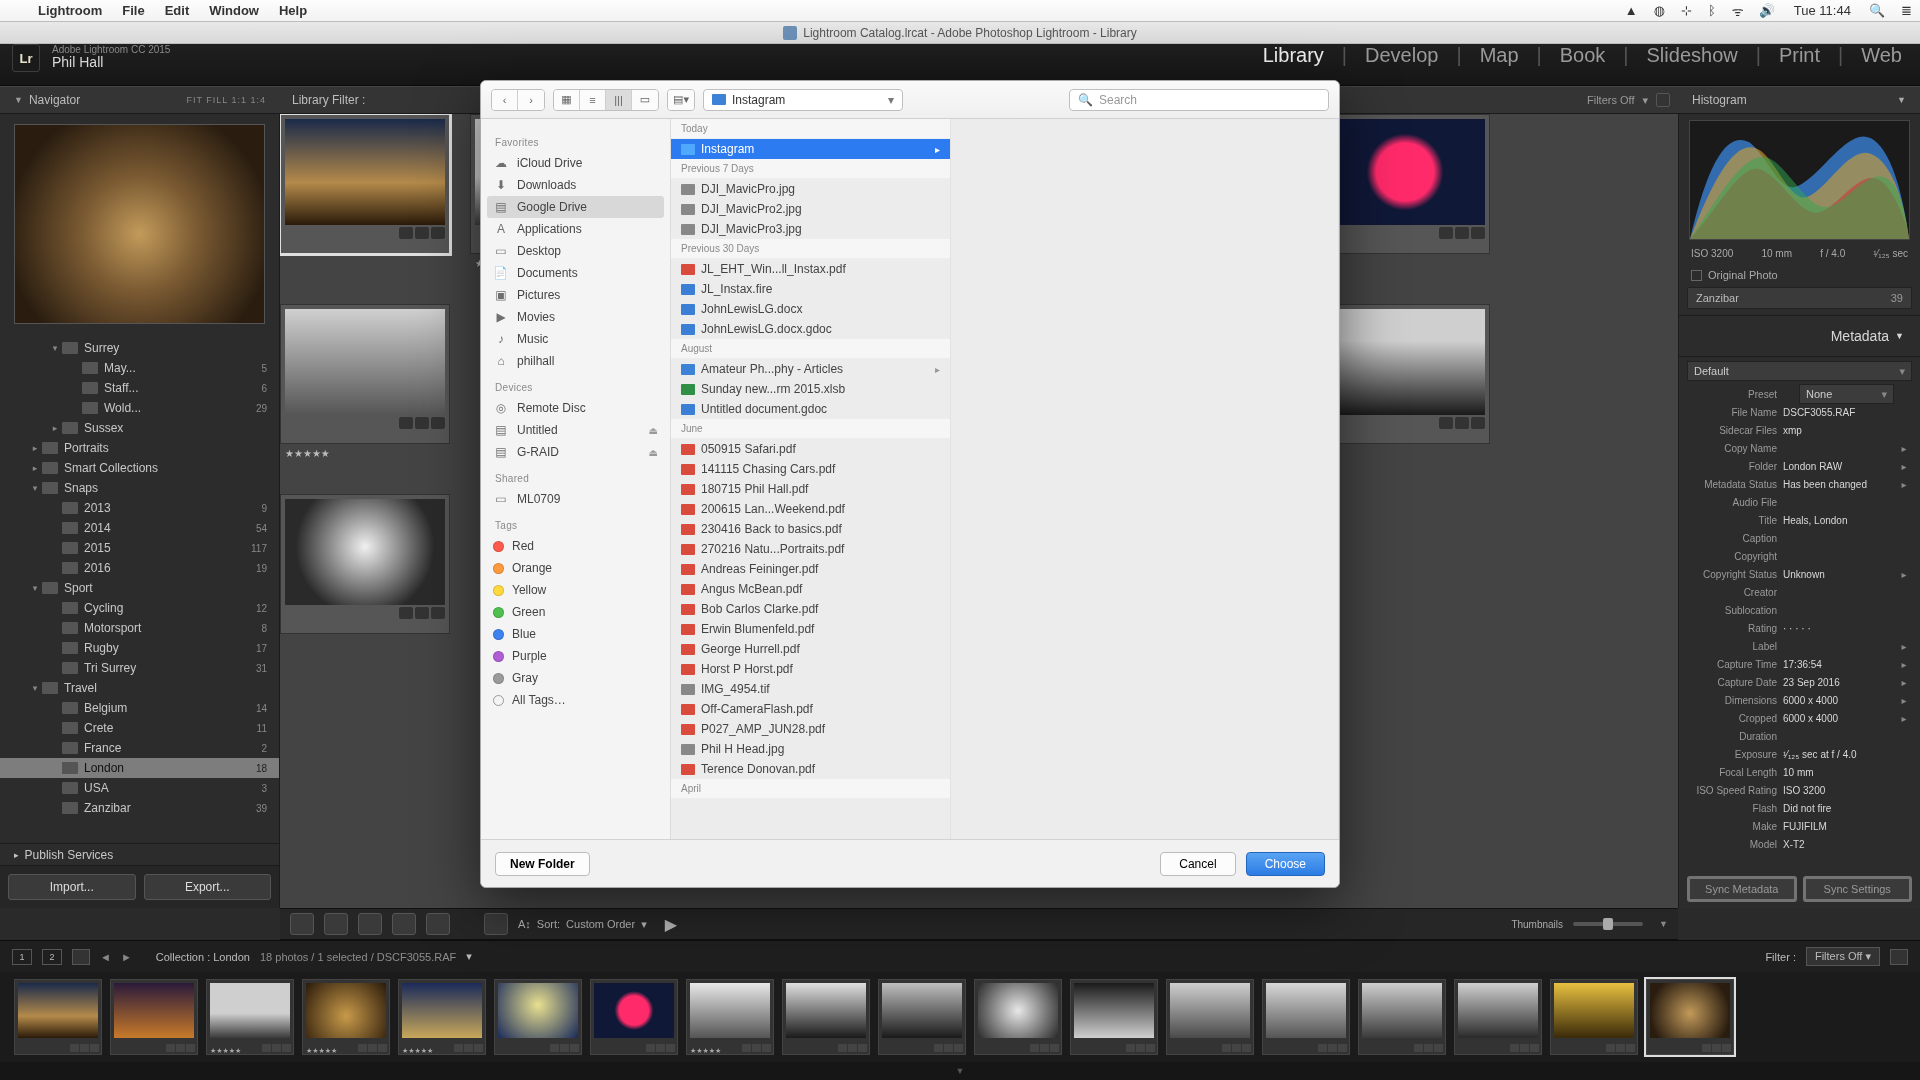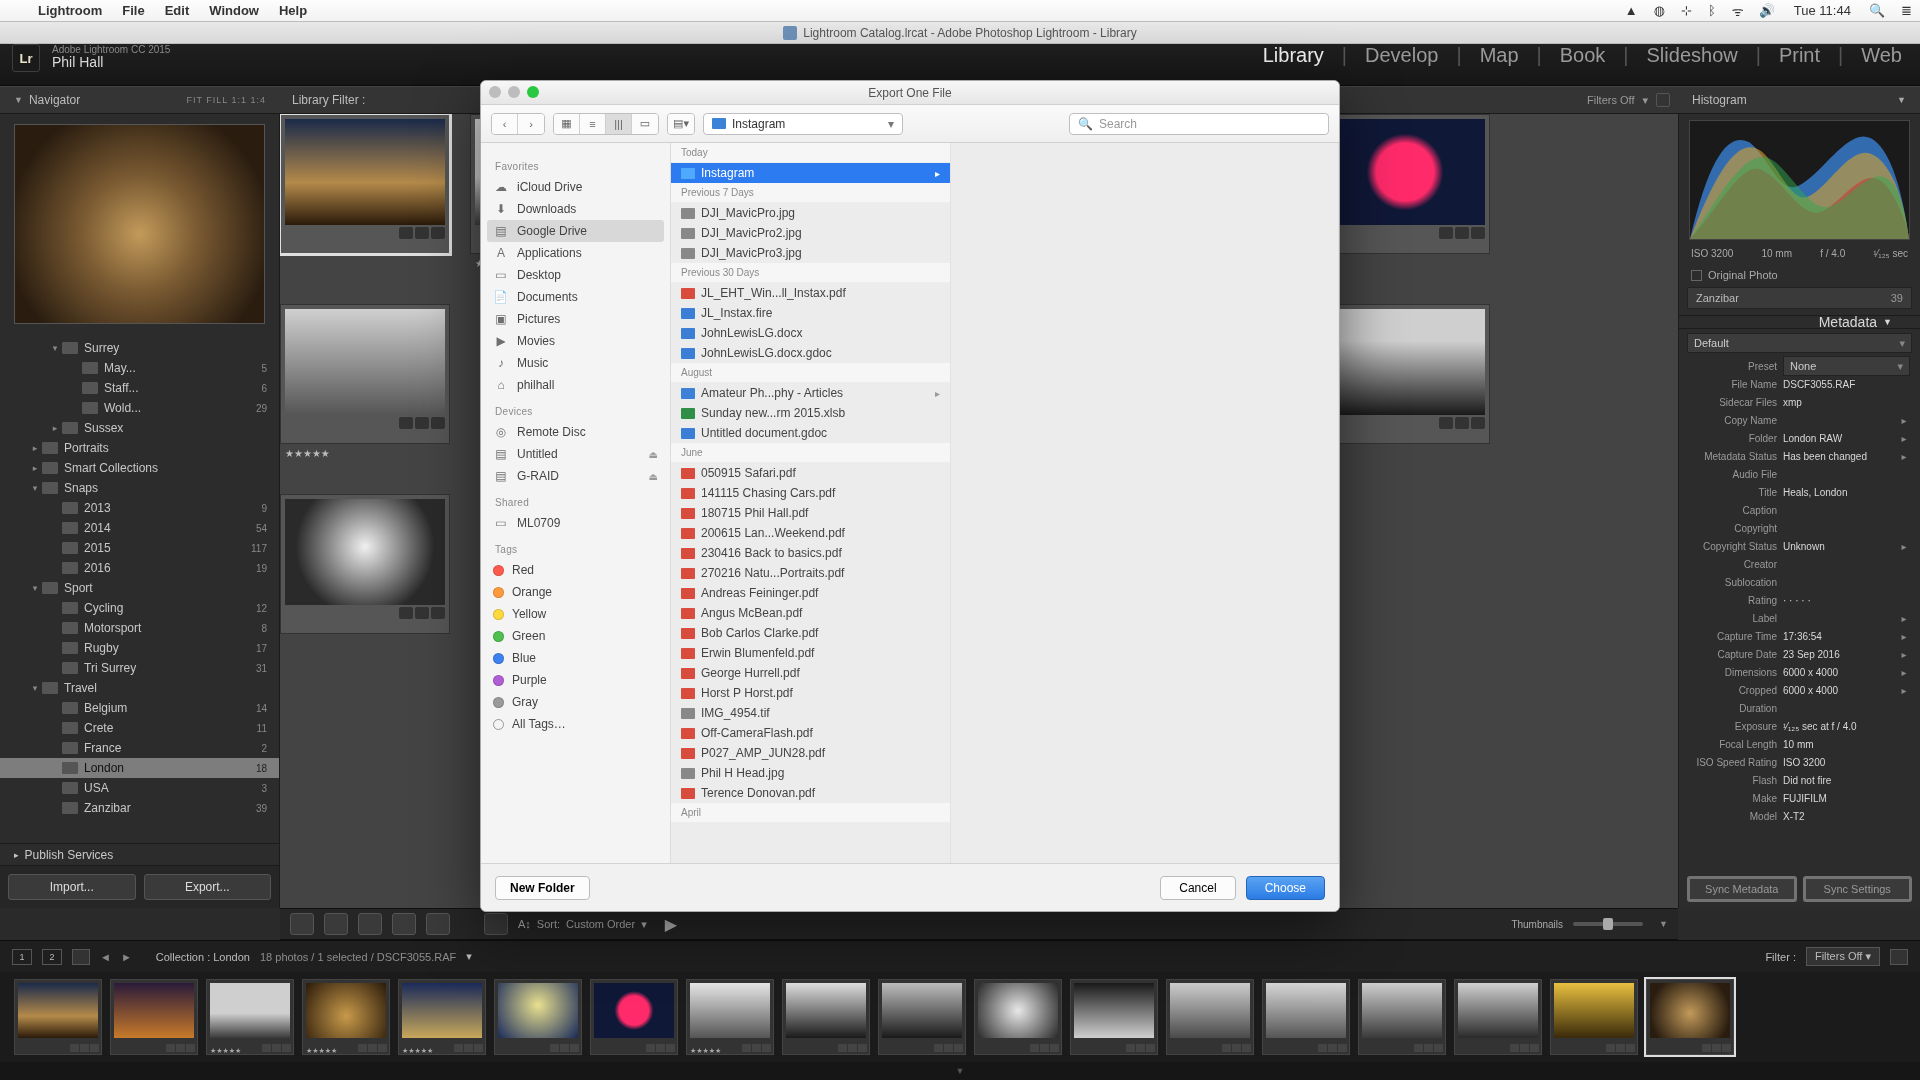--- a/index.html
+++ b/index.html
@@ -76,21 +76,21 @@
 .cell.framed { outline:3px solid #e0e0e0; outline-offset:-1px; }
 
 
 .histogram { height:120px; margin:6px 10px; background:#1a1a1a; border:1px solid #444; position:relative; overflow:hidden; }
 .histogram svg { width:100%; height:100%; }
 .histo-meta { display:flex; justify-content:space-between; padding:2px 12px 6px; font-size:10px; color:#aaa; }
 .checkrow { display:flex; align-items:center; gap:6px; padding:4px 12px 6px; color:#aaa; font-size:11px; }
 .checkrow .cb { width:11px; height:11px; border:1px solid #666; }
 .keyword-bar { margin:0 8px; background:#3a3a3a; display:flex; height:22px; align-items:center; padding:0 8px; font-size:11px; border:1px solid #222; }
 .keyword-bar .cnt { margin-left:auto; color:#999; }
-.section-title { height:14px; display:flex; align-items:center; justify-content:flex-end; padding:0 28px; font-size:14px; color:#d8d8d8; border-top:1px solid #1b1b1b; border-bottom:1px solid #1b1b1b; background:#2c2c2c; margin-top:6px; }
+.section-title { height:42px; display:flex; align-items:center; justify-content:flex-end; padding:0 16px; font-size:14px; color:#d8d8d8; border-top:1px solid #1b1b1b; border-bottom:1px solid #1b1b1b; background:#2c2c2c; margin-top:6px; }
 .section-title .tri { font-size:9px; margin-left:6px; }
 .combo { margin:4px 8px; height:20px; background:#3c3c3c; border:1px solid #222; display:flex; align-items:center; padding:0 6px; font-size:11px; color:#ccc; }
 .combo .dd { margin-left:auto; color:#888; }
 .meta-row { display:flex; height:18px; align-items:center; padding:0 10px; gap:6px; }
 .meta-row .k { width:88px; text-align:right; font-size:10px; color:#9a9a9a; }
 .meta-row .v { flex:1; font-size:10px; color:#d8d8d8; white-space:nowrap; overflow:hidden; }
 .meta-row .goto { width:12px; color:#888; font-size:10px; text-align:center; }
 .sync-row { display:flex; gap:6px; padding:6px 8px; margin-top:auto; }
 .sync-row button { flex:1; height:26px; background:#3a3a3a; border:3px solid #737373; color:#999; font-size:11px; border-radius:3px; }
 
@@ -492,21 +492,21 @@
     <div class="section-title">
         <span>Metadata</span>
         <span class="tri">▼</span>
       </div>
     <div class="combo">
         <span>Default</span>
         <span class="dd">▾</span>
       </div>
     <div class="meta-row">
         <span class="k">Preset</span>
-        <div class="combo" style="flex:1;margin:0;">
+        <div class="combo" style="flex:1;margin:16px;">
           <span>None</span>
           <span class="dd">▾</span>
         </div>
       </div>
     <div id="meta-rows">
         <div class="meta-row">
           <span class="k">File Name</span>
           <span class="v">DSCF3055.RAF</span>
           <span class="goto"></span>
         </div>
@@ -830,28 +830,20 @@
 <div class="export-peek">
   <span class="lbl">Preset:</span>
   <div class="bot">
       <span>Pl</span>
       <span style="flex:1"></span>
       <span class="b">t</span>
     </div>
 </div>
 
 <div class="sheet-backdrop">
-  <div class="sheet-titlebar">
-    <div class="tl">
-        <span class="dot g"></span>
-        <span class="dot g"></span>
-        <span class="dot grn"></span>
-      </div>
-    <span>Export One File</span>
-  </div>
   <div class="sheet-toolbar">
     <div class="seg">
       <span class="sb">‹</span>
       <span class="sb">›</span>
     </div>
     <div class="seg">
       <span class="sb">▦</span>
       <span class="sb">≡</span>
       <span class="sb on">|||</span>
       <span class="sb">▭</span>

